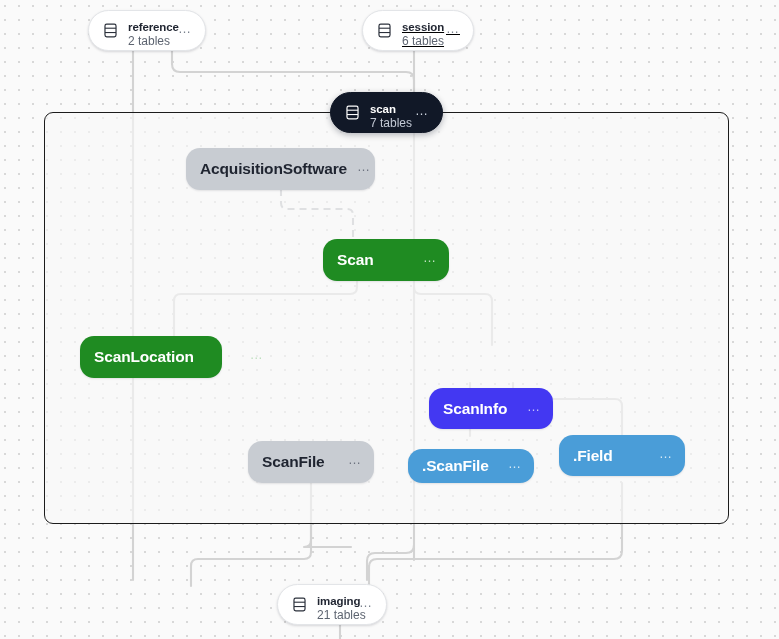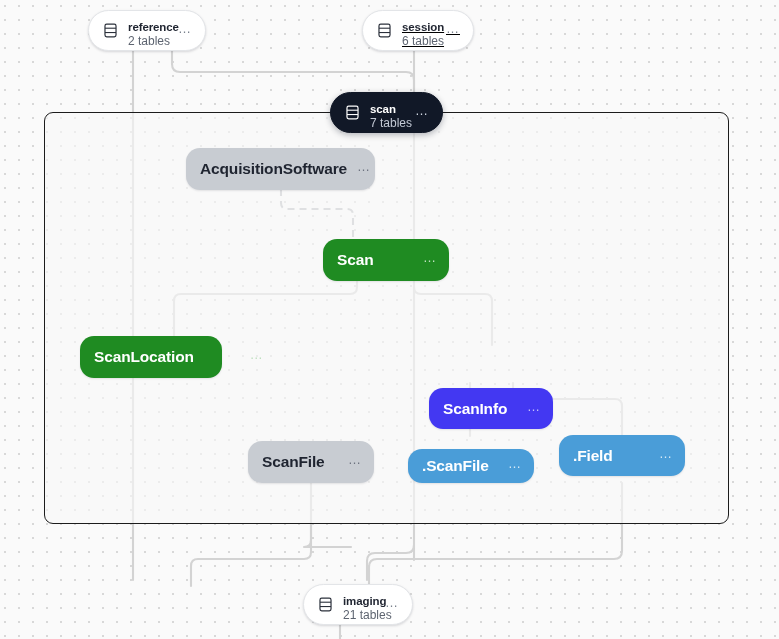--- a/index.html
+++ b/index.html
@@ -260,21 +260,21 @@
       <line x1="3.5" y1="7.3" x2="16.5" y2="7.3" stroke="#ffffff" stroke-width="1.3"></line>
       <line x1="3.5" y1="12.4" x2="16.5" y2="12.4" stroke="#ffffff" stroke-width="1.3"></line>
     </svg>
     <span class="pill-text">
       <span class="pill-title">scan</span>
       <span class="pill-sub">7 tables</span>
     </span>
     <span class="dots">…</span>
   </div>
 
-  <div class="pill" style="left:303px; top:584px; width:110px; height:41px;">
+  <div class="pill" style="left:277px; top:584px; width:110px; height:41px;">
     <svg class="db-ico" viewBox="0 0 20 20">
       <rect x="3.5" y="2.6" width="13" height="14.8" rx="2" fill="none" stroke="#2b303b" stroke-width="1.4"></rect>
       <line x1="3.5" y1="7.3" x2="16.5" y2="7.3" stroke="#2b303b" stroke-width="1.3"></line>
       <line x1="3.5" y1="12.4" x2="16.5" y2="12.4" stroke="#2b303b" stroke-width="1.3"></line>
     </svg>
     <span class="pill-text">
       <span class="pill-title">imaging</span>
       <span class="pill-sub">21 tables</span>
     </span>
     <span class="dots">…</span>

